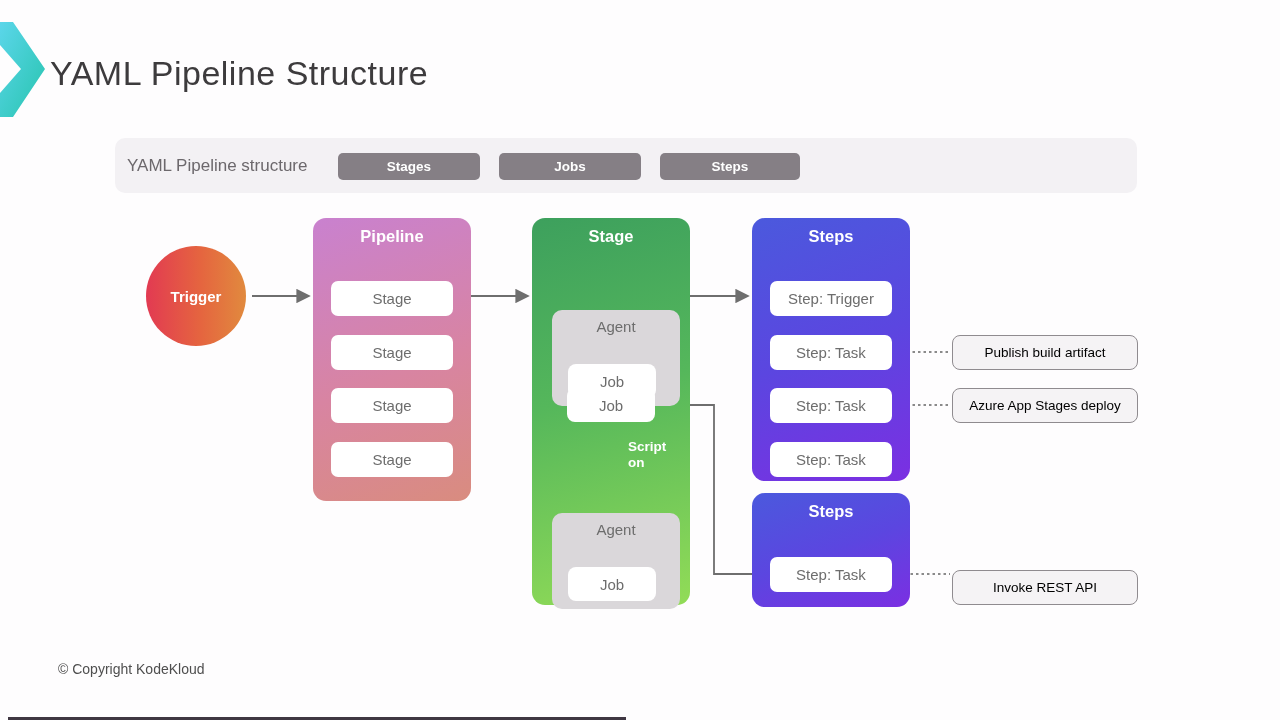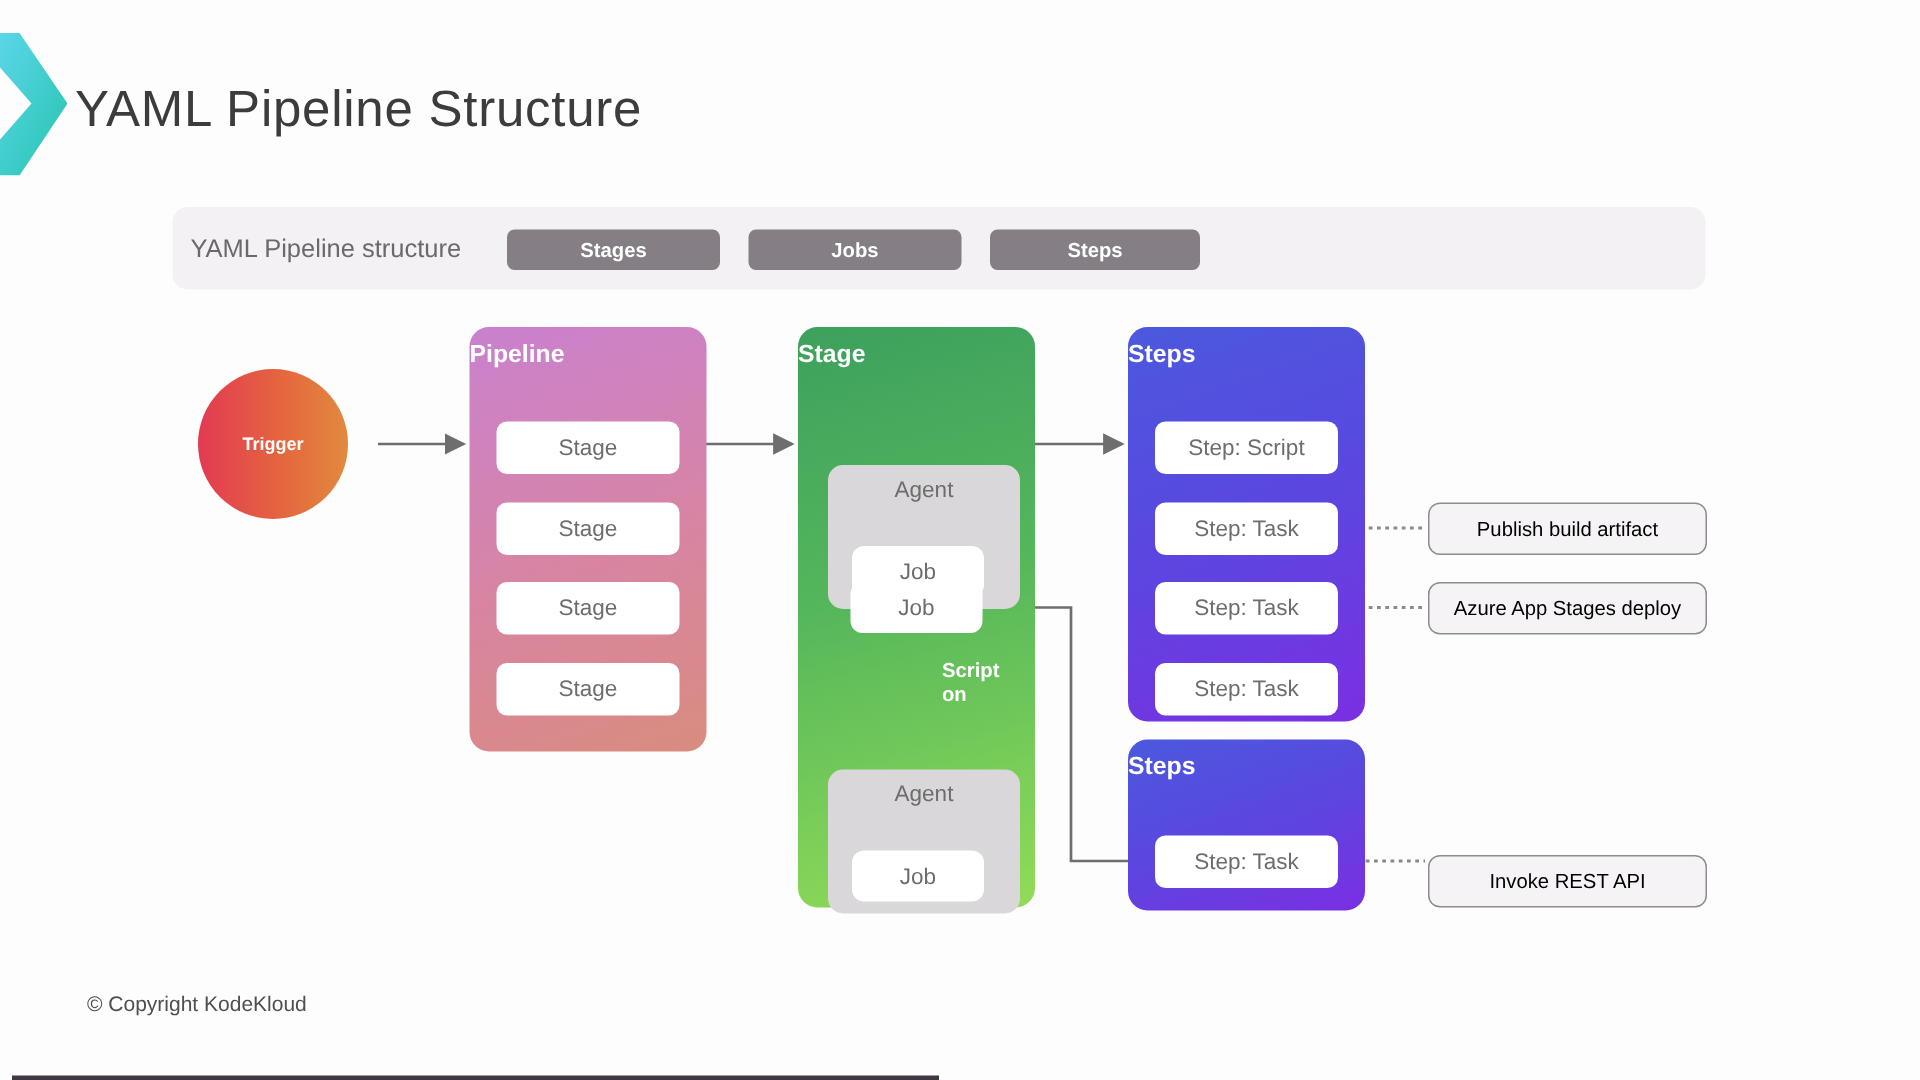--- a/index.html
+++ b/index.html
@@ -34,30 +34,30 @@
     font-family: "Liberation Sans", sans-serif;
     display: flex; align-items: center; justify-content: center;
     cursor: pointer;
   }
   .tb-btn.b0 { left: 223px; }
   .tb-btn.b1 { left: 384px; }
   .tb-btn.b2 { left: 545px; width: 140px; }
 
   
   .trigger {
-    position: absolute; left: 132px; top: 246px; width: 100px; height: 100px;
+    position: absolute; left: 146px; top: 246px; width: 100px; height: 100px;
     border-radius: 50%;
     background: linear-gradient(90deg, #e23a52 0%, #e5653f 55%, #e18a3e 100%);
     display: flex; align-items: center; justify-content: center;
-    color: #fff; font-weight: 700; font-size: 12px;
+    color: #fff; font-weight: 700; font-size: 15px;
   }
 
   .card { position: absolute; border-radius: 13px; }
   .card-title {
-    position: absolute; left: 0; right: 0; top: 9px; 
+    position: absolute; left: 0; right: 0; top: 9px; text-align: center;
     color: #fff; font-weight: 700; font-size: 16.5px;
   }
 
   .card.pipeline {
     left: 313px; top: 218px; width: 158px; height: 283px;
     background: linear-gradient(160deg, #c981cf 0%, #d884a2 55%, #d98c7f 100%);
   }
   .card.stage {
     left: 532px; top: 218px; width: 158px; height: 387px;
     background: linear-gradient(165deg, #3da05d 0%, #55b75b 45%, #92dc57 100%);
@@ -198,21 +198,21 @@
   <div class="white-box job-solo">Job</div>
   <div class="depends-label">Script on</div>
   <div class="agent a2">
     <div class="agent-label">Agent</div>
     <div class="white-box">Job</div>
   </div>
 </div>
 
 <div class="card steps1">
   <div class="card-title">Steps</div>
-  <div class="white-box r0">Step: Script</div>
+  <div class="white-box r0">Step: Trigger</div>
   <div class="white-box r1">Step: Task</div>
   <div class="white-box r2">Step: Task</div>
   <div class="white-box r3">Step: Task</div>
 </div>
 
 <div class="card steps2">
   <div class="card-title">Steps</div>
   <div class="white-box r0">Step: Task</div>
 </div>
 

